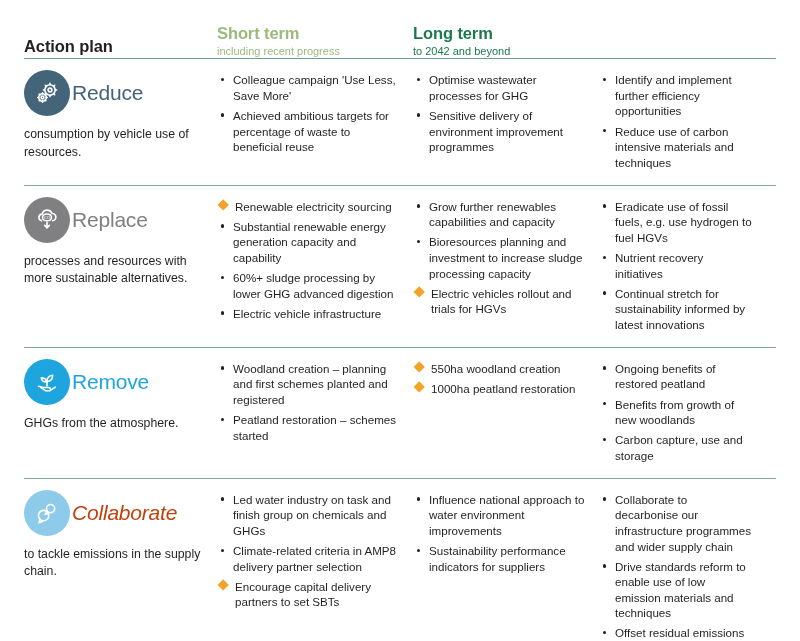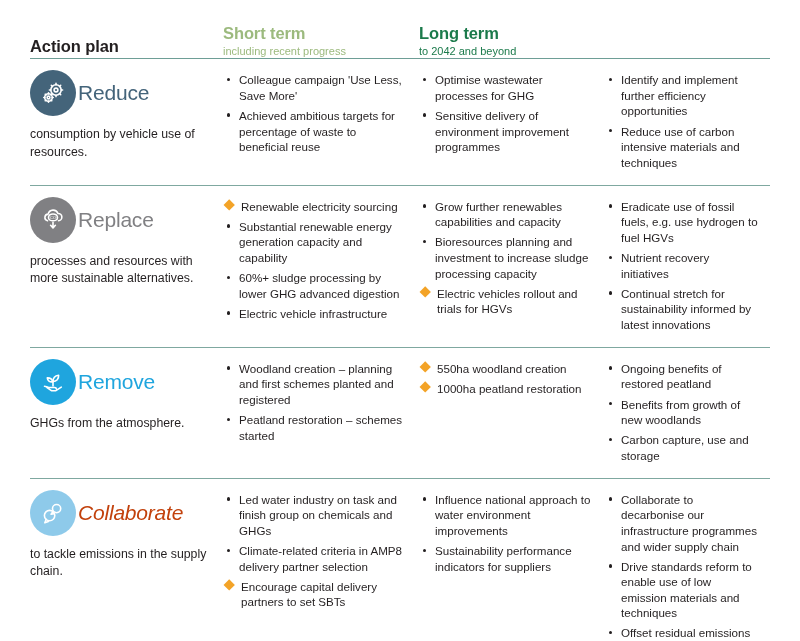--- a/index.html
+++ b/index.html
@@ -12,21 +12,21 @@
     height: 641px;
     font-family: "Liberation Sans", sans-serif;
     color: #231f20;
     overflow: hidden;
   }
   .sheet {
     position: relative;
     width: 800px;
     height: 641px;
     box-sizing: border-box;
-    padding: 0 30px;
+    padding: 0 24px;
   }
 
   
   .header-row {
     display: flex;
     align-items: flex-end;
     height: 58px;
     padding-top: 10px;
     box-sizing: border-box;
   }

